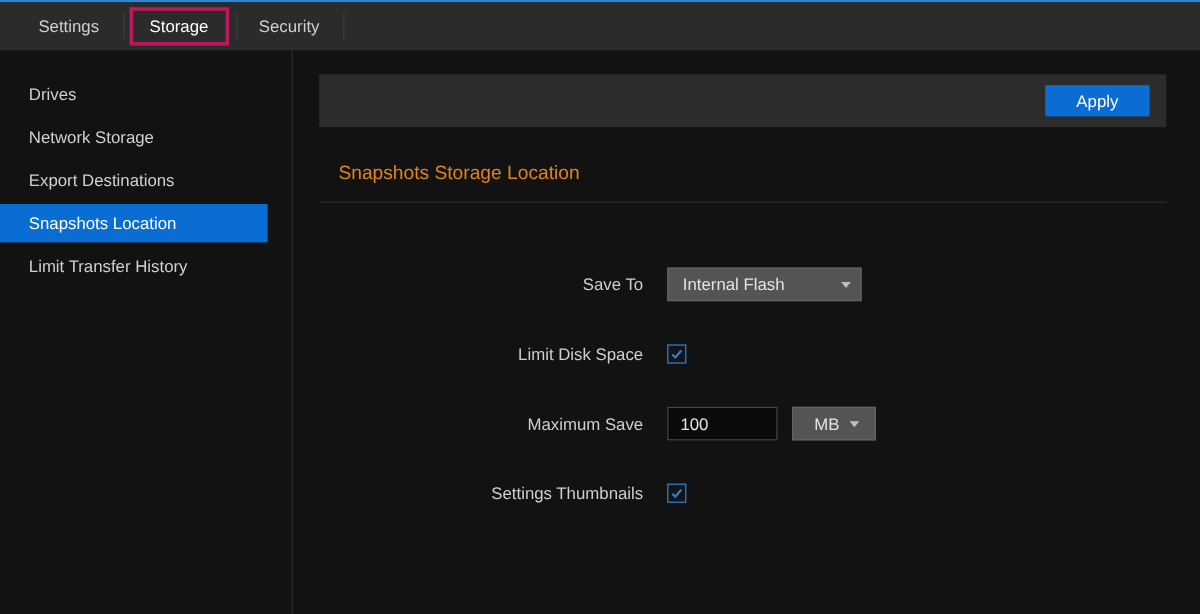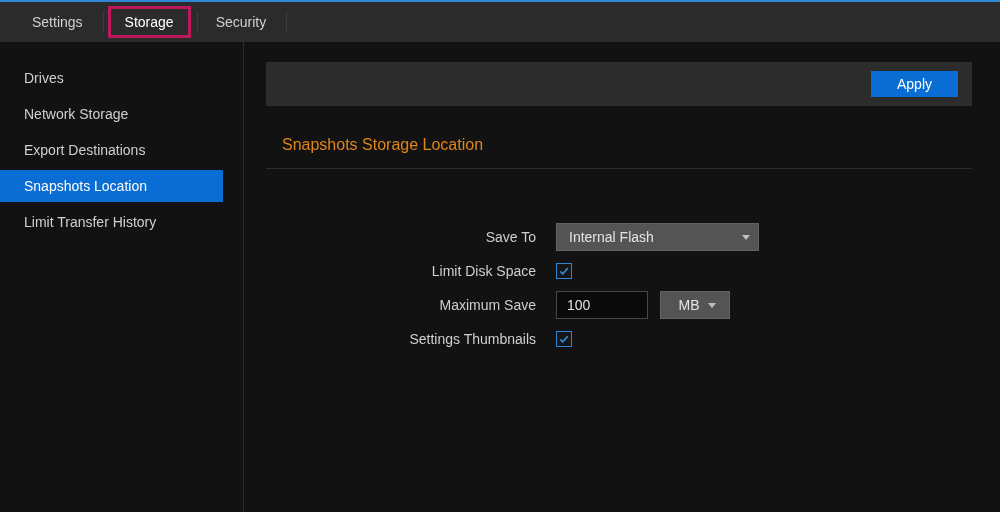--- a/index.html
+++ b/index.html
@@ -86,21 +86,21 @@
     margin: 0 0 14px 16px;
   }
   .rule {
     height: 1px;
     background: #2c2c2c;
     margin-bottom: 54px;
   }
   .form {
     display: flex;
     flex-direction: column;
-    gap: 12px;
+    gap: 36px;
   }
   .row {
     display: flex;
     align-items: center;
   }
   .row-label {
     width: 290px;
     text-align: right;
     padding-right: 20px;
     color: #cfcfcf;
@@ -114,21 +114,21 @@
     display: flex;
     align-items: center;
     justify-content: space-between;
     background: #545454;
     border: 1px solid #646464;
     color: #e4e4e4;
     height: 28px;
     padding: 0 8px 0 12px;
     cursor: pointer;
   }
-  .dropdown.big { width: 203px; }
+  .dropdown.big { width: 162px; }
   .dropdown.small { width: 70px; justify-content: center; gap: 8px; }
   .caret {
     width: 0; height: 0;
     border-left: 4px solid transparent;
     border-right: 4px solid transparent;
     border-top: 5px solid #c0c0c0;
   }
   .checkbox {
     width: 16px; height: 16px;
     border: 1px solid #2f85d6;

